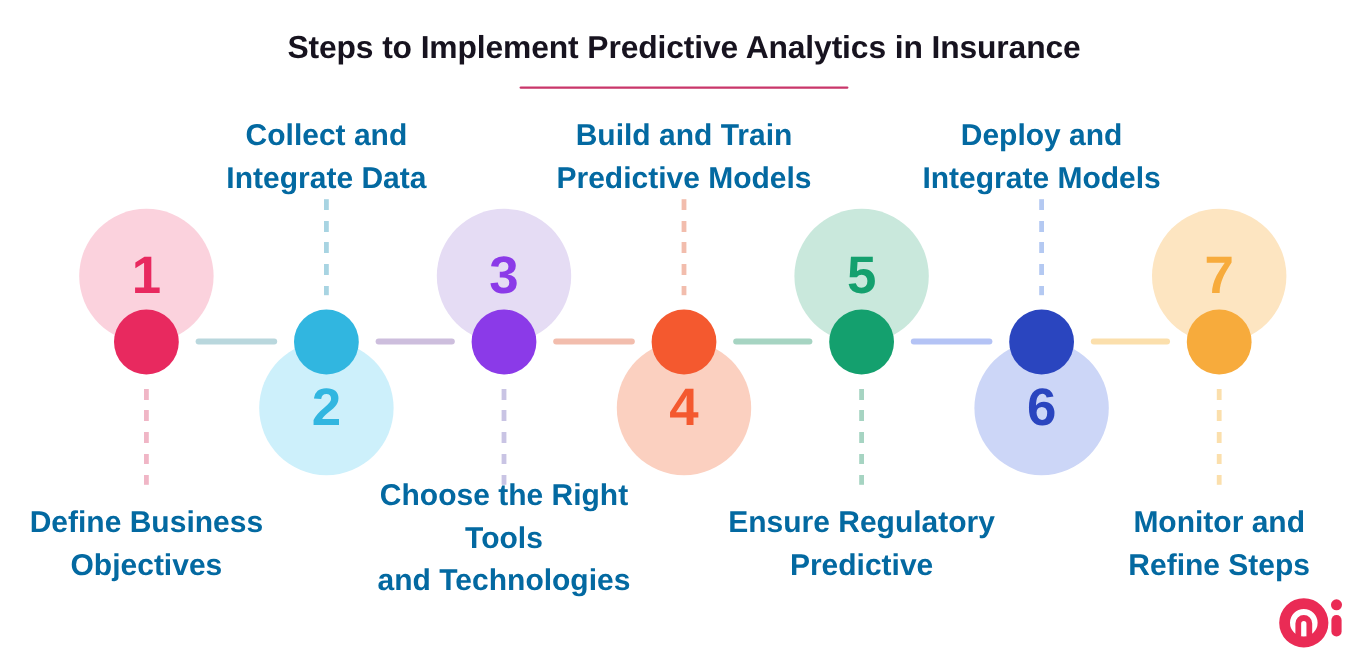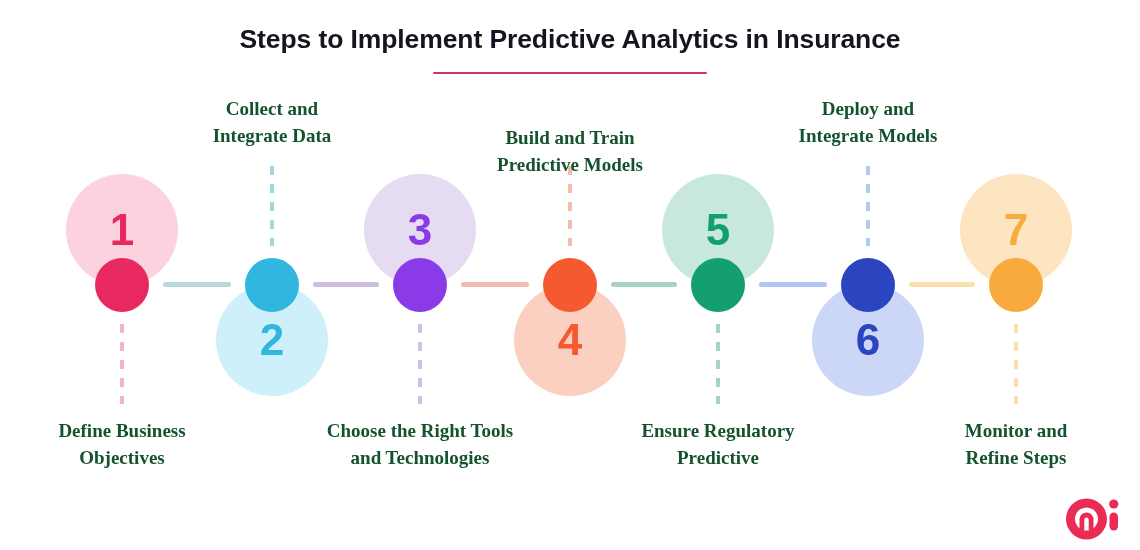--- a/index.html
+++ b/index.html
@@ -84,26 +84,25 @@
     height:5px;
     top:282px;
     border-radius:3px;
   }
 
   
   .caption {
     position:absolute;
     width:250px; left:-125px;
     text-align:center;
-    font-size:19px;
+    font-size:25px;
     font-weight:bold;
-    color:#14532d;
+    color:#0369a1;
     line-height:1.42;
     white-space:pre-line;
-    font-family:Liberation Serif, serif;
   }
 
   
   #logo {
     position:absolute;
     right:14px; bottom:8px;
     width:62px; height:46px;
   }
 </style>
 </head>
@@ -137,31 +136,31 @@
         <div class="caption" style="top: 96px;">Collect and
 Integrate Data</div>
       </div>
       <div class="step" style="left: 420px;">
         <div class="conn" style="left: 41px; width: 68px; background: rgb(242, 189, 173);"></div>
         <div class="bigcircle" style="background: rgb(229, 220, 244); top: 174px;">
           <div class="numeral" style="color: rgb(139, 58, 232);">3</div>
         </div>
         <div class="dot" style="background: rgb(139, 58, 232); top: 258px;"></div>
         <div class="dash" style="top: 324px; height: 80px; background-image: repeating-linear-gradient(rgb(201, 196, 228) 0px, rgb(201, 196, 228) 9px, transparent 9px, transparent 18px);"></div>
-        <div class="caption" style="top: 418px;">Choose the Right Tools
+        <div class="caption" style="top: 396px;">Choose the Right Tools
 and Technologies</div>
       </div>
       <div class="step" style="left: 570px;">
         <div class="conn" style="left: 41px; width: 66px; background: rgb(166, 212, 194);"></div>
         <div class="bigcircle" style="background: rgb(251, 208, 192); top: 284px;">
           <div class="numeral" style="color: rgb(244, 89, 47);">4</div>
         </div>
         <div class="dot" style="background: rgb(244, 89, 47); top: 258px;"></div>
         <div class="dash" style="top: 166px; height: 80px; background-image: repeating-linear-gradient(rgb(242, 189, 173) 0px, rgb(242, 189, 173) 9px, transparent 9px, transparent 18px);"></div>
-        <div class="caption" style="top: 96px; margin-top: 29px;">Build and Train
+        <div class="caption" style="top: 96px;">Build and Train
 Predictive Models</div>
       </div>
       <div class="step" style="left: 718px;">
         <div class="conn" style="left: 41px; width: 68px; background: rgb(180, 195, 245);"></div>
         <div class="bigcircle" style="background: rgb(201, 232, 220); top: 174px;">
           <div class="numeral" style="color: rgb(20, 160, 110);">5</div>
         </div>
         <div class="dot" style="background: rgb(20, 160, 110); top: 258px;"></div>
         <div class="dash" style="top: 324px; height: 80px; background-image: repeating-linear-gradient(rgb(166, 212, 194) 0px, rgb(166, 212, 194) 9px, transparent 9px, transparent 18px);"></div>
         <div class="caption" style="top: 418px;">Ensure Regulatory

